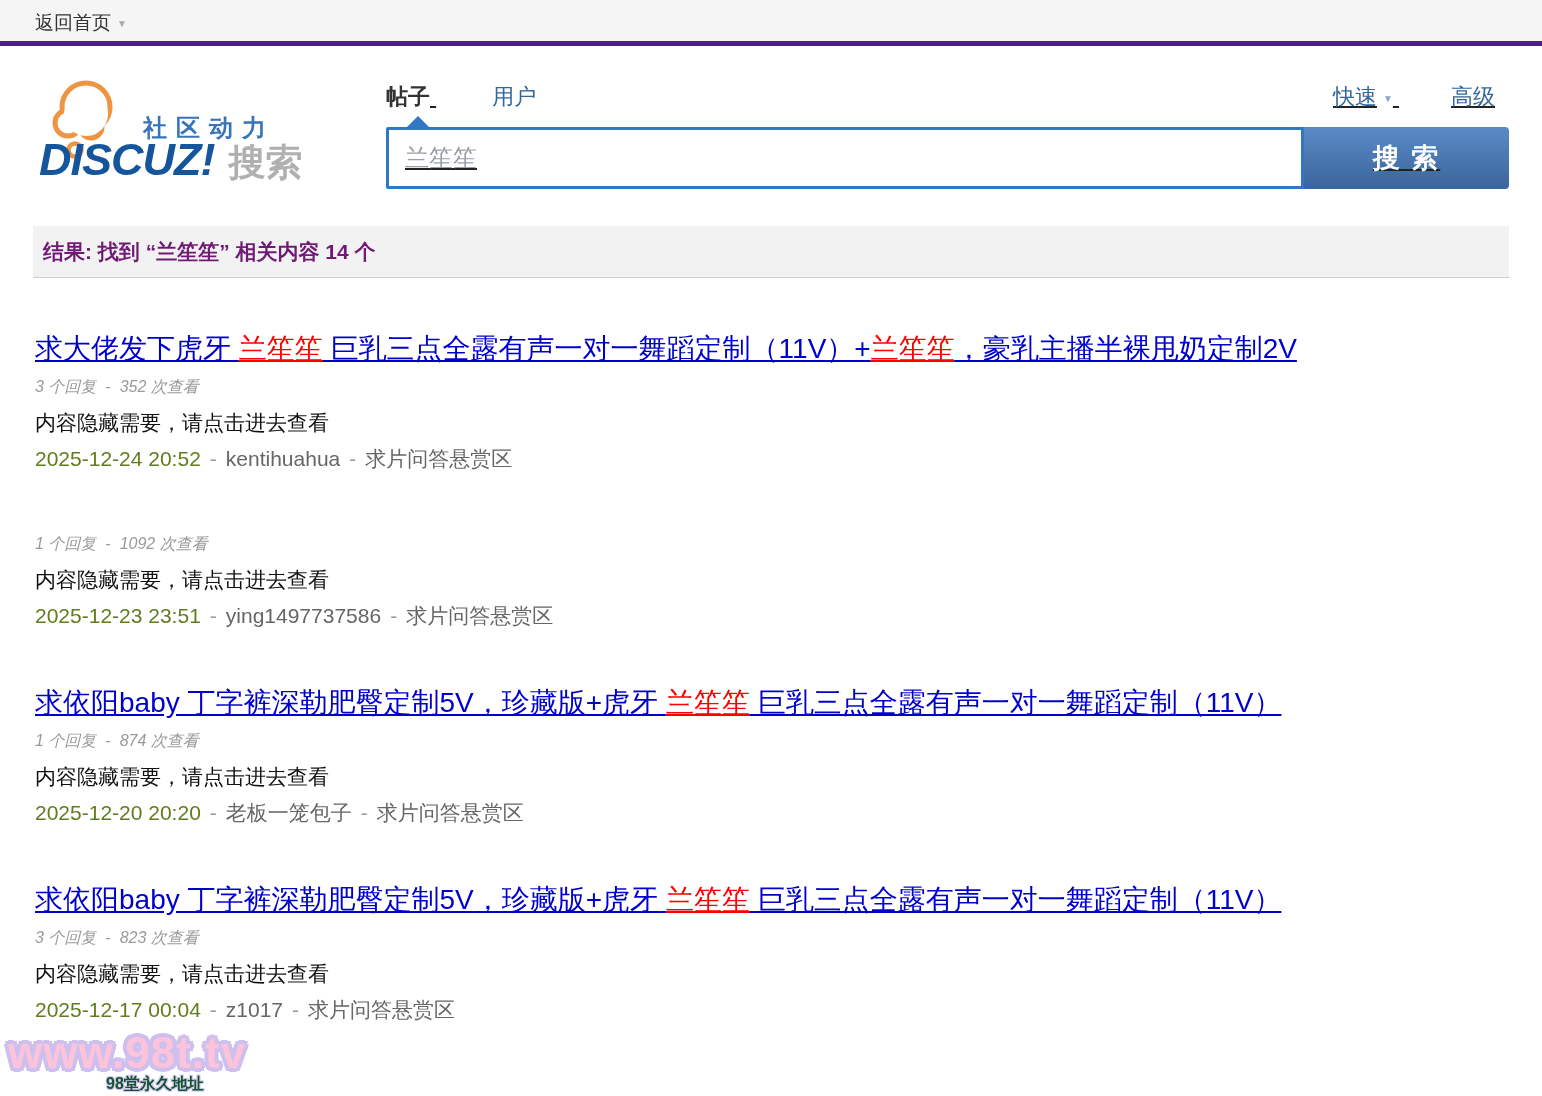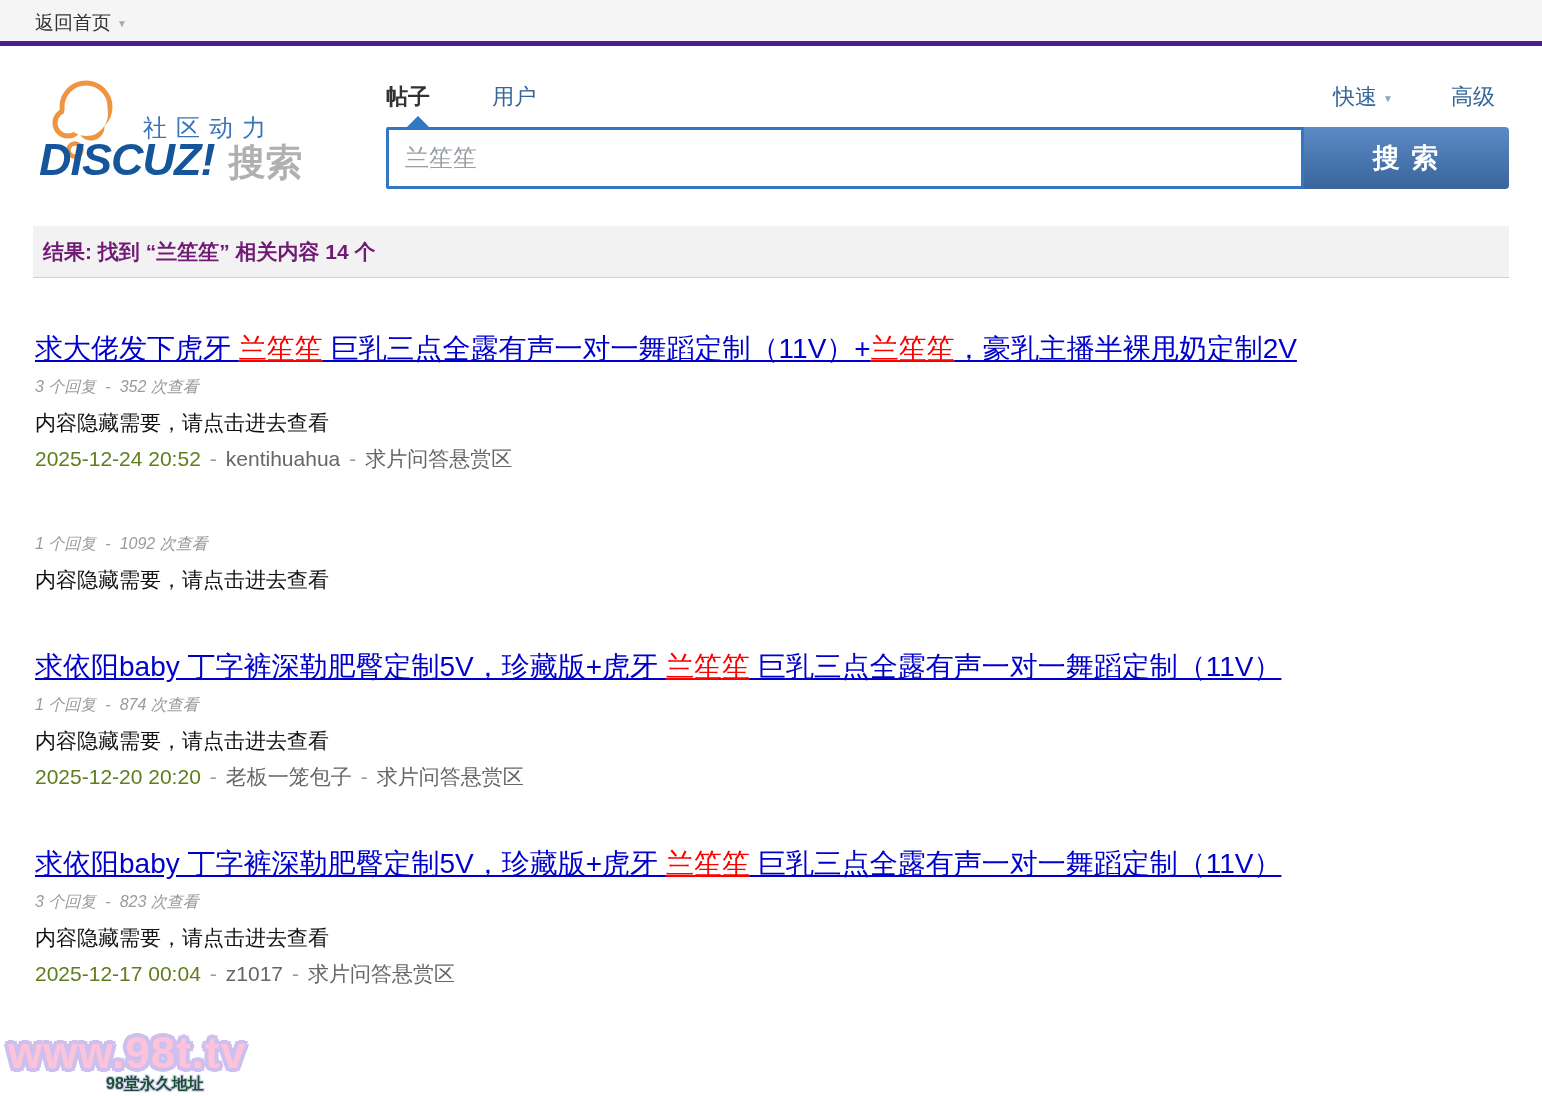--- a/index.html
+++ b/index.html
@@ -29,34 +29,34 @@
   }
 
   
   .content { margin: 0 33px; }
   .header { display: flex; padding: 36px 0 0 6px; }
 
   .logo { position: relative; width: 305px; height: 118px; flex: none; }
   .logo-icon { position: absolute; left: 6px; top: -4px; }
   .logo-cn {
     position: absolute; left: 104px; top: 30px;
-    font-size: 24px; font-weight: normal; color: #3a74b8; letter-spacing: 9px;
+    font-size: 24px; font-weight: bold; color: #3a74b8; letter-spacing: 9px;
     white-space: nowrap;
   }
   .logo-brand { position: absolute; left: 0; top: 52px; white-space: nowrap; }
   .logo-brand .brand {
     font-size: 45px; font-weight: 800; font-style: italic;
     color: #15559c; letter-spacing: -1px;
   }
   .logo-brand .product {
     font-size: 37px; font-weight: 600; color: #b0b0b0; margin-left: 14px;
     font-style: normal;
   }
 
-  .search-area { flex: 1; margin-left: 42px; }
+  .search-area { flex: 1; margin-left: 42px; text-decoration: underline; }
   .search-toprow { display: flex; align-items: baseline; font-size: 22px; }
   .tabs { flex: 1; }
   .tab { display: inline-block; cursor: pointer; }
   .tab-active { font-weight: bold; color: #333; }
   .tab-plain { color: #336699; margin-left: 56px; }
   .top-links { color: #336699; white-space: nowrap; padding-right: 14px; }
   .top-links .lnk { cursor: pointer; }
   .top-links .lnk + .lnk { margin-left: 52px; }
   .top-links .caret { color: #8aa5c5; }
 
@@ -182,20 +182,21 @@
   <div class="result">
     <a class="result-title"><span>求大佬发下虎牙 </span><span class="hl">兰笙笙</span><span> 巨乳三点全露有声一对一舞蹈定制（11V）+</span><span class="hl">兰笙笙</span><span>，豪乳主播半裸甩奶定制2V</span></a>
     <div class="result-meta"><span>3 个回复</span><span class="sep">-</span><span>352 次查看</span></div>
     <div class="result-note">内容隐藏需要，请点击进去查看</div>
     <div class="result-foot"><span class="date">2025-12-24 20:52</span><span class="sep-narrow">-</span><a class="glink">kentihuahua</a><span class="sep-narrow">-</span><a class="glink">求片问答悬赏区</a></div>
   </div>
 
   <div class="result">
     <div class="result-meta"><span>1 个回复</span><span class="sep">-</span><span>1092 次查看</span></div>
     <div class="result-note">内容隐藏需要，请点击进去查看</div>
+    <div class="result-foot"><span class="date">2025-12-23 23:51</span><span class="sep-narrow">-</span><a class="glink">ying1497737586</a><span class="sep-narrow">-</span><a class="glink">求片问答悬赏区</a></div>
   </div>
 
   <div class="result">
     <a class="result-title"><span>求依阳baby 丁字裤深勒肥臀定制5V，珍藏版+虎牙 </span><span class="hl">兰笙笙</span><span> 巨乳三点全露有声一对一舞蹈定制（11V）</span></a>
     <div class="result-meta"><span>1 个回复</span><span class="sep">-</span><span>874 次查看</span></div>
     <div class="result-note">内容隐藏需要，请点击进去查看</div>
     <div class="result-foot"><span class="date">2025-12-20 20:20</span><span class="sep-narrow">-</span><a class="glink">老板一笼包子</a><span class="sep-narrow">-</span><a class="glink">求片问答悬赏区</a></div>
   </div>
 
   <div class="result">

